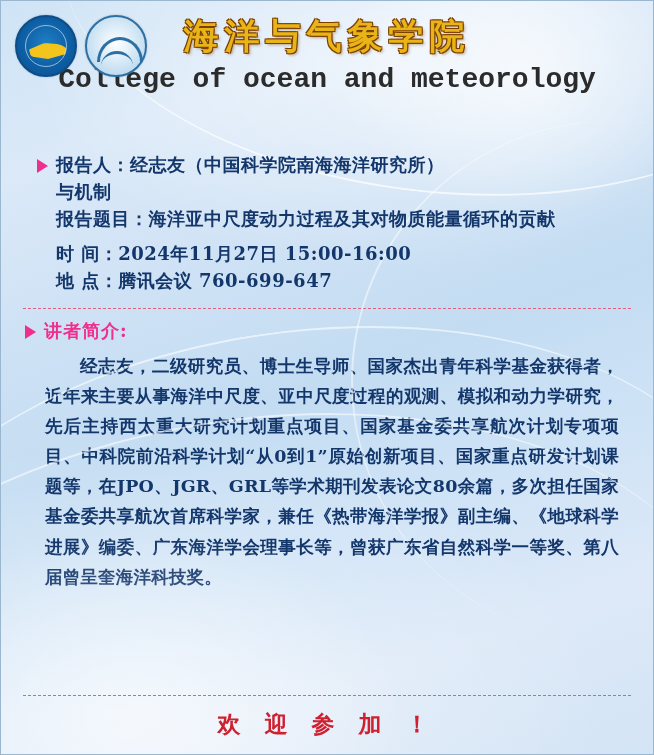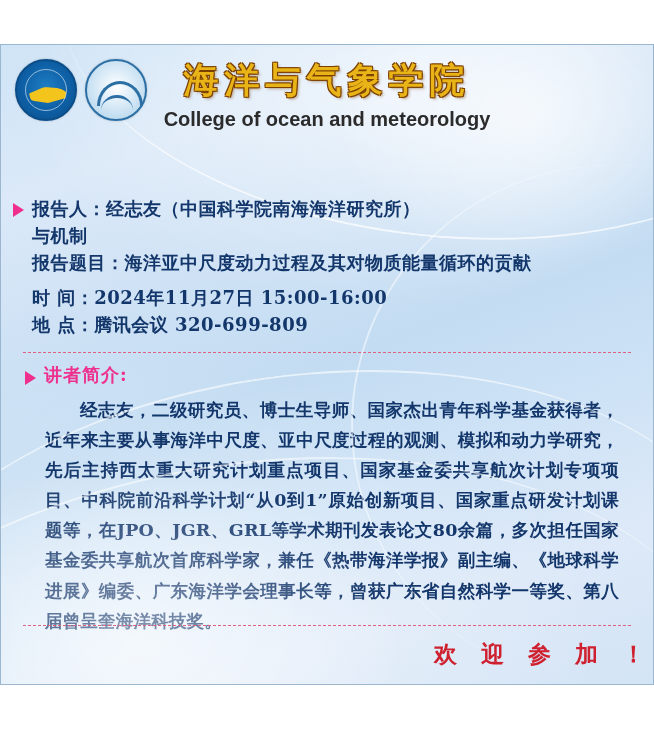--- a/index.html
+++ b/index.html
@@ -5,29 +5,28 @@
   html, body {
     margin: 0;
     padding: 0;
   }
   body {
     font-family: "Liberation Sans", sans-serif;
   }
   .poster {
     position: relative;
     width: 654px;
-    height: 641px;
+    height: 755px;
     overflow: hidden;
     background:
       radial-gradient(ellipse 520px 300px at 60% 8%, rgba(255,255,255,0.55) 0%, rgba(255,255,255,0) 70%),
       radial-gradient(ellipse 700px 420px at 18% 95%, rgba(255,255,255,0.45) 0%, rgba(255,255,255,0) 70%),
       linear-gradient(160deg, #cfe4f6 0%, #dbe9f8 18%, #cfe2f5 34%, #c3dcf2 50%, #cfe3f6 66%, #dde9f8 82%, #d3e4f5 100%);
     border: 1px solid #9bb7cf;
     box-sizing: border-box;
-    margin-top: 44px;
   }
   
   .swoosh {
     position: absolute;
     border-radius: 50%;
     background: transparent;
     pointer-events: none;
   }
   .sw1 {
     width: 900px; height: 520px;
@@ -145,43 +144,43 @@
     color: #e8b417;
     text-shadow:
       -1px -1px 0 #7b3f00,
       1px -1px 0 #7b3f00,
       -1px 1px 0 #7b3f00,
       1px 1px 0 #7b3f00,
       2px 2px 3px rgba(120,60,0,0.45);
     margin: 2px 0 0 0;
   }
   .title-en {
-    font-family: Liberation Sans, sans-serif;
-    font-size: 20px;
+    font-family: Liberation Mono, monospace;
+    font-size: 28px;
     font-weight: bold;
     color: #2b2b2b;
     letter-spacing: 0px;
     margin: 4px 0 0 0;
   }
   .title-forum {
     font-family: "DejaVu Serif", serif;
     font-size: 28px;
     font-weight: bold;
     color: #ee2f8e;
     letter-spacing: 2px;
     margin: 6px 0 0 0;
     text-shadow: 1px 1px 2px rgba(255,255,255,0.8);
   }
   .title-forum .ft-a { letter-spacing: 12px; }
 
   
   .info {
     position: relative;
     margin: 8px 0 0 0;
-    padding: 0 26px 0 12px;
+    padding: 0 26px 0 36px;
   }
   .row {
     display: flex;
     align-items: flex-start;
     margin-bottom: 9px;
   }
   .tri {
     width: 0; height: 0;
     border-left: 11px solid #ee2f8e;
     border-top: 7px solid transparent;
@@ -204,21 +203,21 @@
   
   .dashed {
     border: none;
     border-top: 1.5px dashed #e0607f;
     margin: 14px 22px 10px 22px;
   }
 
   
   .speaker-head {
     display: flex;
-    align-items: center;
+    align-items: flex-start;
     padding: 0 34px 0 24px;
   }
   .speaker-head .label {
     font-family: "DejaVu Serif", serif;
     font-size: 18px;
     font-weight: bold;
     color: #ee2f8e;
     letter-spacing: 1px;
   }
   .bio {
@@ -227,21 +226,21 @@
     font-weight: bold;
     color: #13366b;
     line-height: 1.72;
     padding: 8px 34px 0 44px;
     text-align: justify;
     text-indent: 2em;
     letter-spacing: 0.2px;
   }
 
   .welcome {
-    text-align: right;
+    text-align: center;
     font-family: "DejaVu Serif", serif;
     font-size: 23px;
     font-weight: bold;
     color: #cf2030;
     letter-spacing: 8px;
     position: absolute;
     left: 0; right: 0;
     bottom: 14px;
   }
   .bottom-dashed {
@@ -275,21 +274,21 @@
   </div>
 
   <div class="info">
     <div class="row">
       <div class="tri"></div>
       <div style="flex:1 1 auto;">
         <div class="info-text">报告人：经志友（中国科学院南海海洋研究所）</div>
         <div class="info-text">与机制</div>
         <div class="info-text">报告题目：海洋亚中尺度动力过程及其对物质能量循环的贡献</div>
         <div class="info-text mono-wrap" style="margin-top:8px;">时  间：2024年11月27日   15:00-16:00</div>
-        <div class="info-text">地  点：腾讯会议   320-699-809</div>
+        <div class="info-text">地  点：腾讯会议   760-699-647</div>
       </div>
     </div>
   </div>
 
   <hr class="dashed">
 
   <div class="speaker-head">
     <div class="tri tri-sm" style="margin-top:6px;"></div>
     <div class="label">讲者简介:</div>
   </div>

